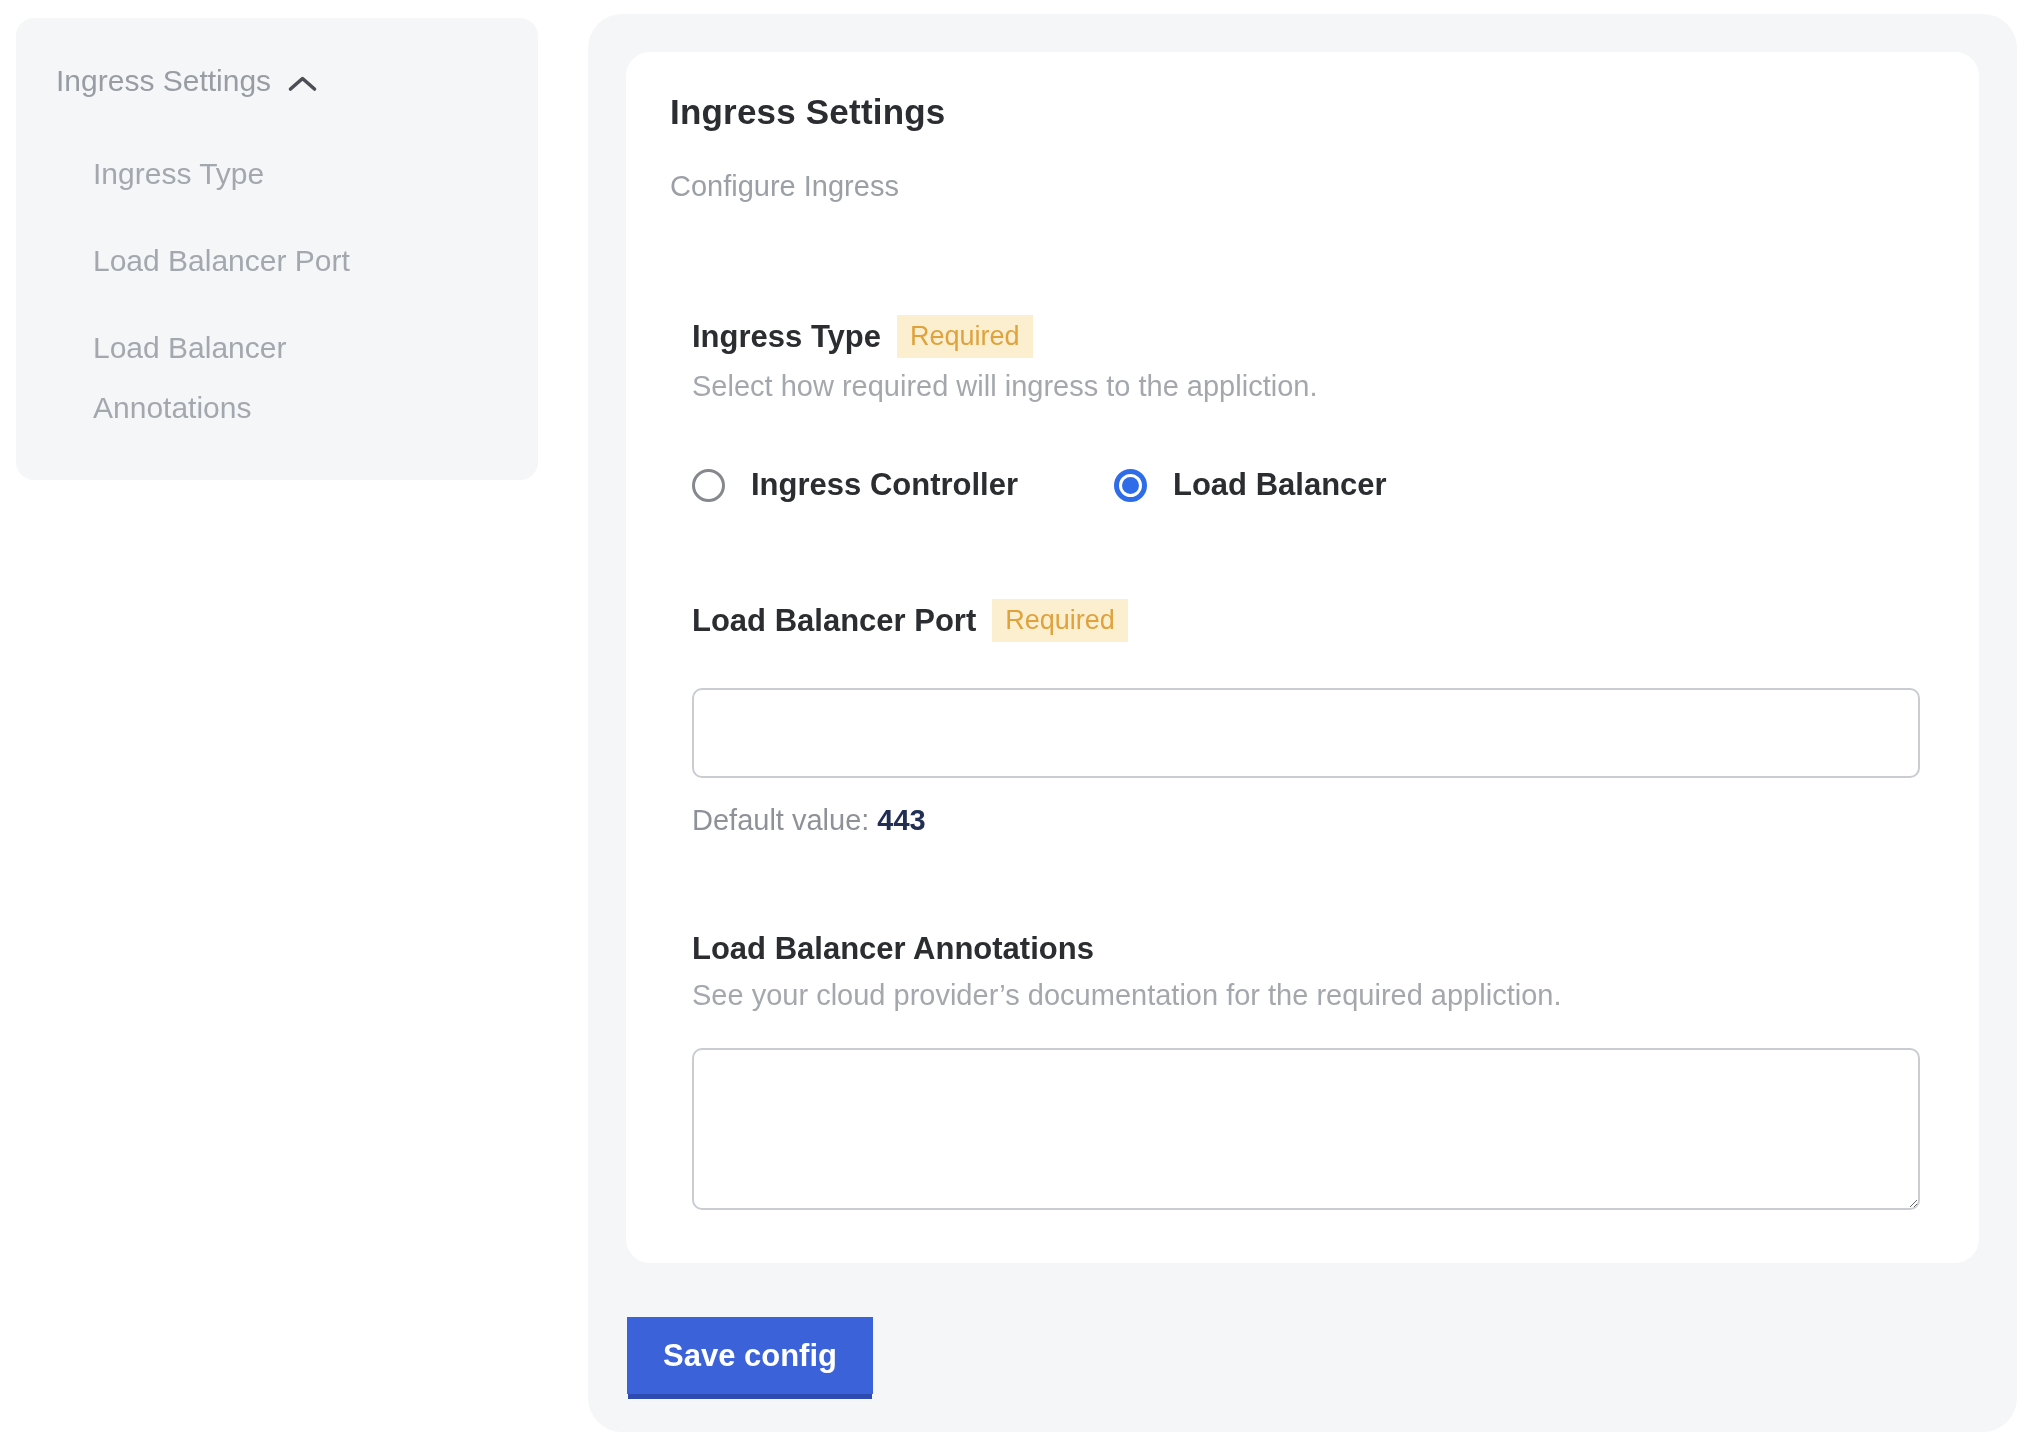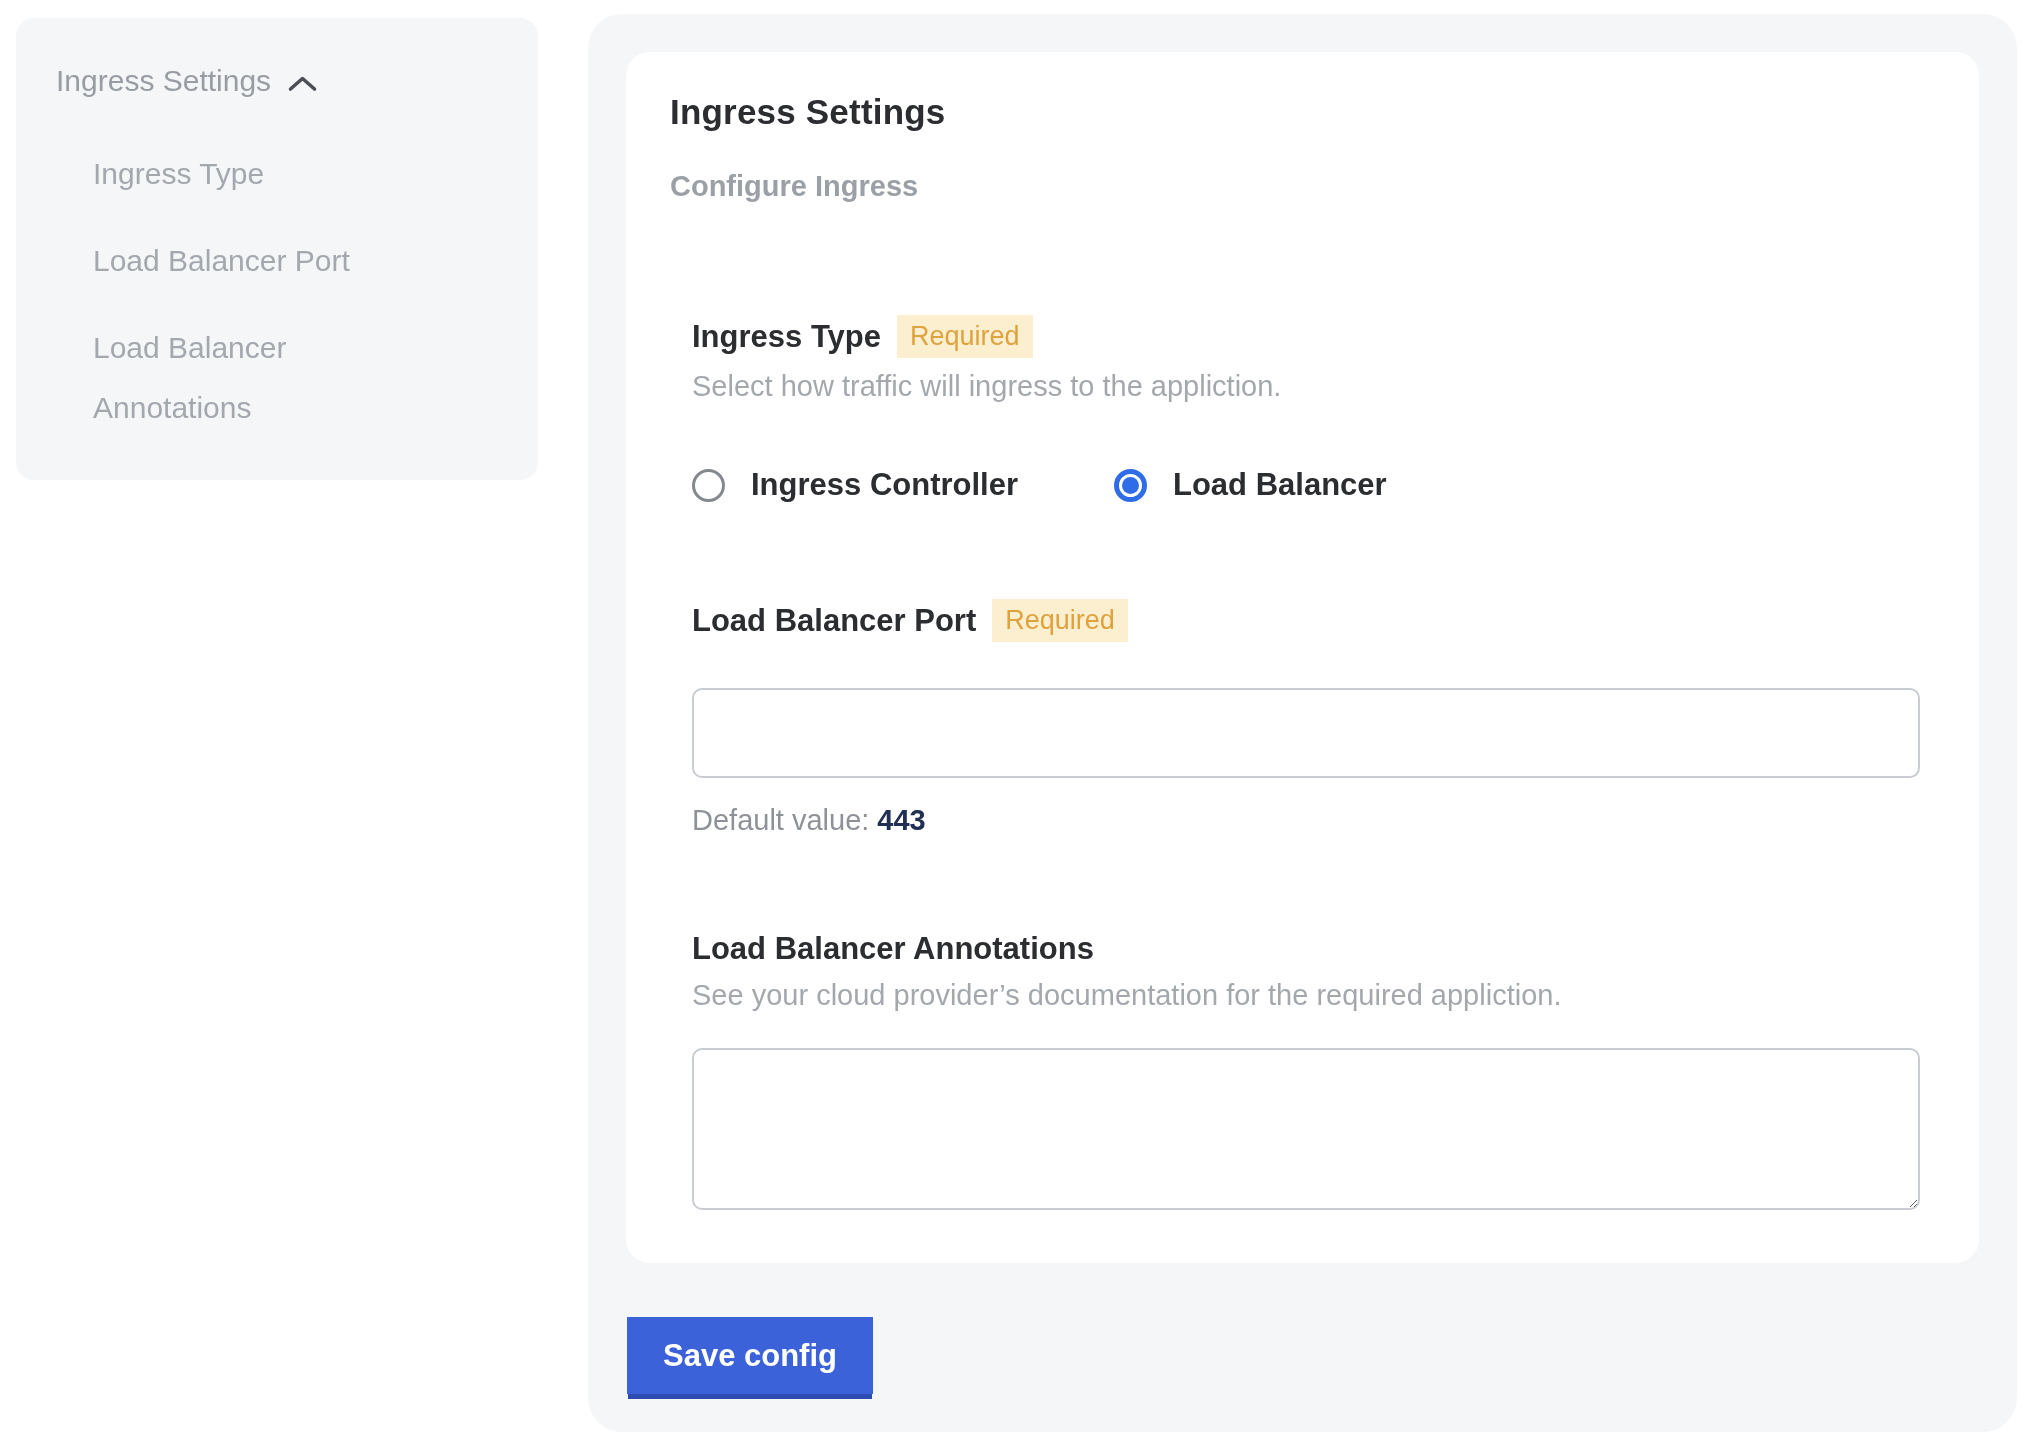--- a/index.html
+++ b/index.html
@@ -17,21 +17,21 @@
   .sidebar-item { font-size:30px; line-height:60px; color:#a3a8ae; max-width:330px;
     text-decoration:none; cursor:pointer; display:block; }
 
   
   .panel { position:absolute; left:588px; top:14px; width:1429px; height:1418px;
     background:var(--panel-bg,#f4f6f8); border-radius:34px; padding:38px 38px; }
   .card { background:#ffffff; border-radius:24px; width:1353px; height:1211px;
     padding:40px 44px; overflow:hidden; }
 
   .card h1 { font-size:35px; font-weight:700; color:#2b2d31; letter-spacing:.2px; }
-  .subtitle { margin-top:38px; font-size:29px; color:#9ba0a6;font-weight:bold; }
+  .subtitle { margin-top:38px; font-size:29px; color:#9ba0a6; }
 
   .section { margin-left:22px; }
   .field-head { display:flex; align-items:center; gap:16px; }
   .field-head h2 { font-size:31px; font-weight:700; color:#2b2d31; }
   .badge { background:var(--badge-bg,#fbefd0); color:var(--badge-text,#dfa23c);
     font-size:27px; padding:6px 13px; border-radius:0; }
   .desc { margin-top:12px; font-size:29px; color:#a4a8ad; }
 
   .field-ingress-type { margin-top:112px; }
   .radio-row { margin-top:64px; display:flex; align-items:center; gap:96px; }
@@ -87,21 +87,21 @@
     <section class="card">
 
       <h1>Ingress Settings</h1>
       <p class="subtitle">Configure Ingress</p>
 
       <div class="section field-ingress-type">
         <div class="field-head">
           <h2>Ingress Type</h2>
           <span class="badge">Required</span>
         </div>
-        <p class="desc">Select how traffic will ingress to the appliction.</p>
+        <p class="desc">Select how required will ingress to the appliction.</p>
 
         <div class="radio-row">
           <label class="radio-option">
             <span class="radio"></span>
             <span class="radio-label">Ingress Controller</span>
           </label>
           <label class="radio-option selected">
             <span class="radio"></span>
             <span class="radio-label">Load Balancer</span>
           </label>

